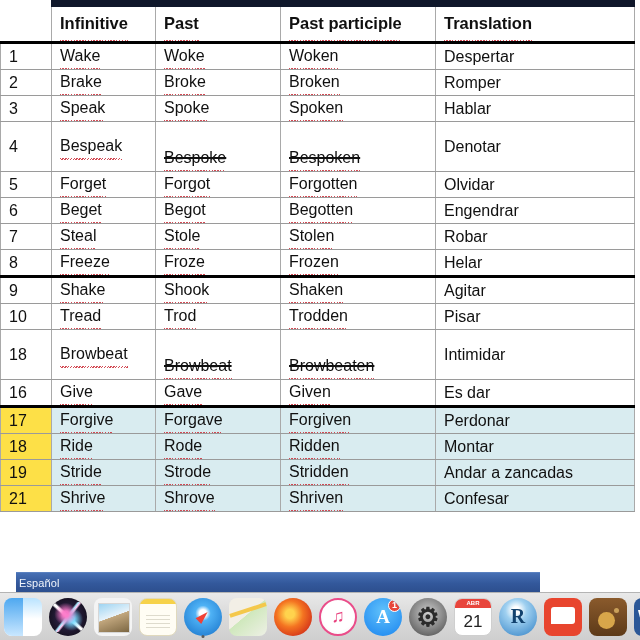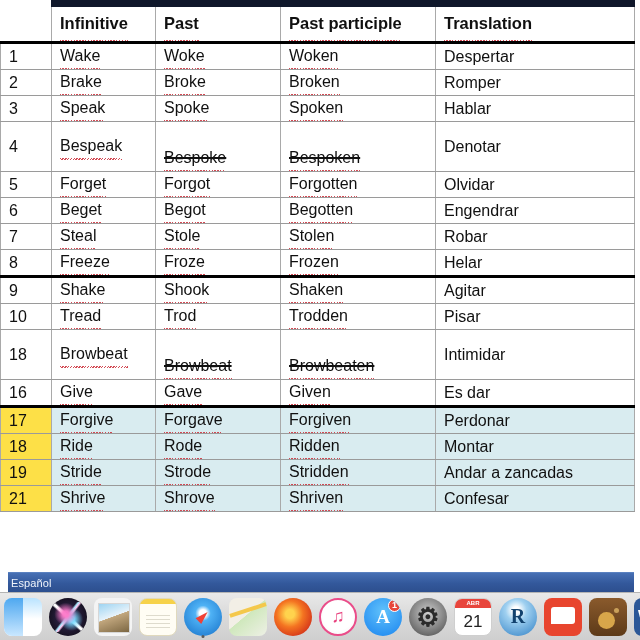--- a/index.html
+++ b/index.html
@@ -101,23 +101,23 @@
       repeating-linear-gradient(135deg,
         #d0404a 0px, #d0404a 1px,
         transparent 1px, transparent 2px);
     opacity: .95;
   }
   .strike { text-decoration: line-through; text-decoration-thickness: 1.6px; margin-top: 24px; }
 
   
   #statusbar {
     position: absolute;
-    left: 8px;
+    left: 16px;
     top: 572px;
-    width: 626px;
+    width: 524px;
     height: 20px;
     background: linear-gradient(180deg, #4770b4 0%, #33589b 55%, #2d4f8e 100%);
     border-top: 1px solid #5a81c0;
     display: flex;
     align-items: center;
     padding-left: 3px;
   }
   #statusbar .lang {
     color: #f0f4fb;
     font-size: 11px;

